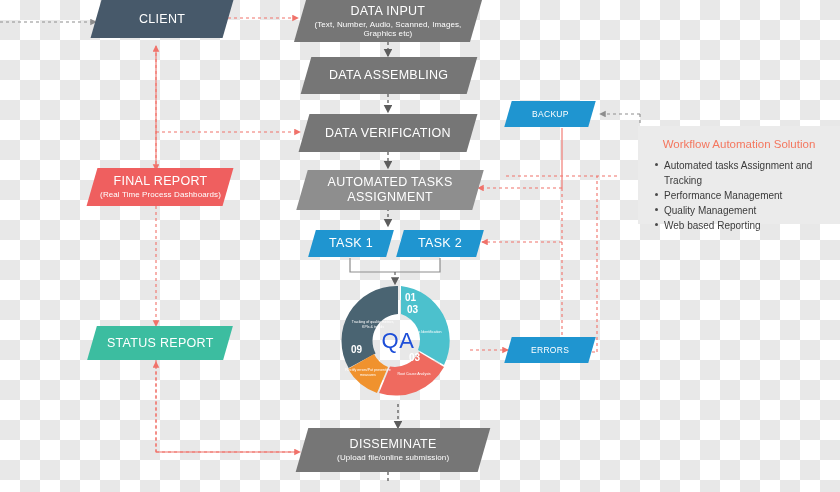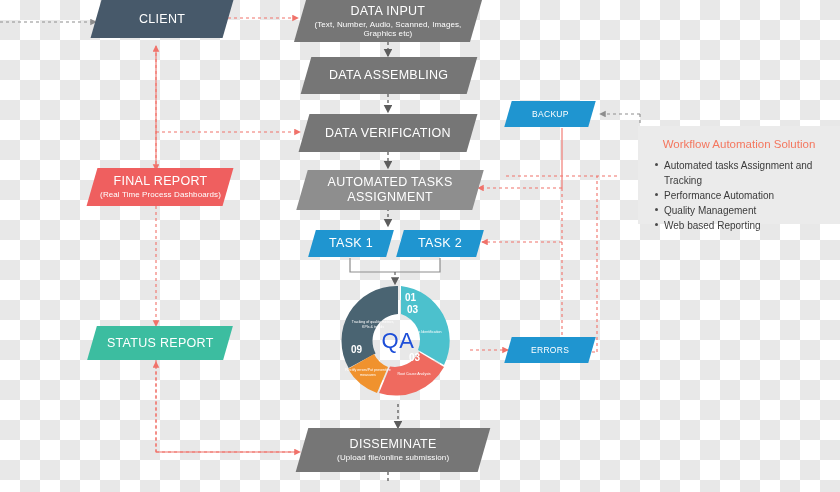--- a/index.html
+++ b/index.html
@@ -238,19 +238,19 @@
     <div class="qalabel num" style="left:12px;top:62px;">09</div>
     <div class="qalabel desc" style="left:6px;top:86px;">Rectify errors/Put preventive measures</div>
 
     <div id="qacenter">QA</div>
   </div>
 
   <div id="legend">
     <div class="ltitle">Workflow Automation Solution</div>
     <ul>
       <li>Automated tasks Assignment and Tracking</li>
-      <li>Performance Automation</li>
+      <li>Performance Management</li>
       <li>Quality Management</li>
       <li>Web based Reporting</li>
     </ul>
   </div>
 
 </div>
 
 </body></html>

